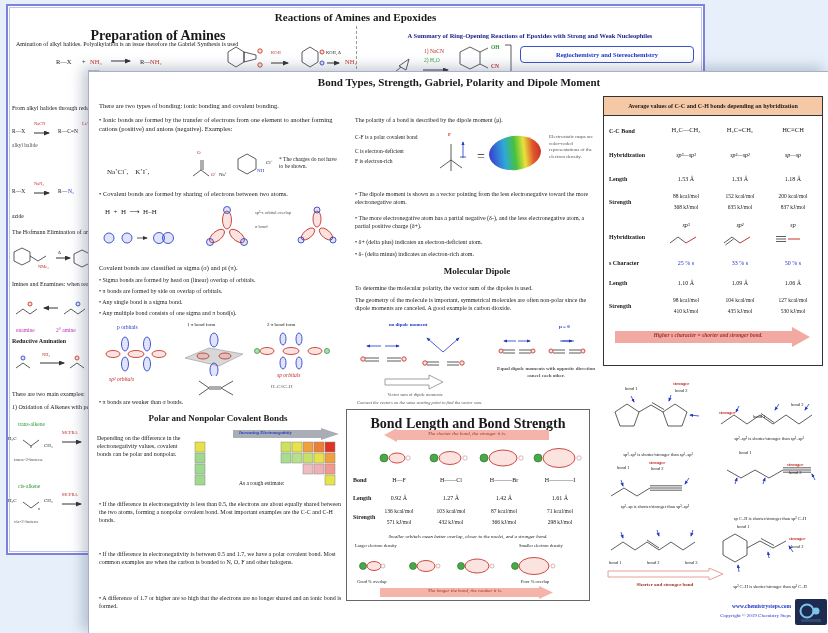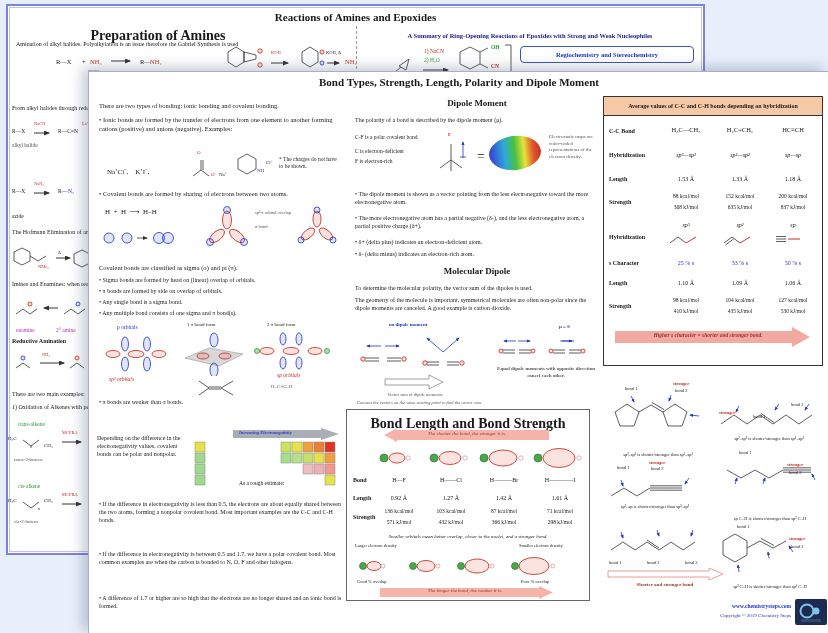--- a/index.html
+++ b/index.html
@@ -202,21 +202,21 @@
       </svg>
     <span class="abs t5" style="left:36px;top:492px">CH₃</span>
     <span class="abs t4 red" style="left:54px;top:486px">MCPBA</span>
     <svg class="abs" style="left:53px;top:494px" width="26" height="8">
       <line x1="1" y1="4" x2="20" y2="4" class="ln" marker-end="url(#ahk)"></line>
       </svg>
     <div class="abs t5 gray" style="left:6px;top:513px">cis-2-butene</div>
   </div>
 
   <div id="mainDoc">
-    <div class="abs c b t11" style="left:0;top:4px;width:100%">Bond Types, Strength, Length, Polarity and Dipole Moment</div>
+    <div class="abs c b t11" style="left:0;top:4px;width:100%">Bond Types, Strength, Gabriel, Polarity and Dipole Moment</div>
 
     <div class="abs t65" style="left:10px;top:30px;width:240px">There are two types of bonding: ionic bonding and covalent bonding.</div>
     <div class="abs t65" style="left:10px;top:44px;width:238px">• Ionic bonds are formed by the transfer of electrons from one element to another forming cations (positive) and anions (negative). Examples:</div>
     <span class="abs t7" style="left:18px;top:96px;white-space:pre">Na⁺Cl⁻,    K⁺I⁻,</span>
     <svg class="abs" style="left:100px;top:82px" width="32" height="28">
       <path d="M4,22 l8,-6 8,6" class="ln2"></path>
         <line x1="12" y1="16" x2="12" y2="6" class="ln2"></line>
         <line x1="14" y1="16" x2="14" y2="6" class="ln2"></line>
     </svg>
     <span class="abs t5 red" style="left:108px;top:78px">O</span>
@@ -293,20 +293,21 @@
         <ellipse cx="30" cy="33" rx="3" ry="6" class="bl"></ellipse>
       <ellipse cx="46" cy="9" rx="3" ry="6" class="bl"></ellipse>
         <ellipse cx="46" cy="33" rx="3" ry="6" class="bl"></ellipse>
       <circle cx="4" cy="21" r="2.5" fill="rgba(60,170,70,.4)" stroke="#2e9c38" stroke-width=".8"></circle>
       <circle cx="74" cy="21" r="2.5" fill="rgba(60,170,70,.4)" stroke="#2e9c38" stroke-width=".8"></circle>
     </svg>
     <span class="abs t55 red i" style="left:188px;top:300px">sp orbitals</span>
     <span class="abs t5 gray" style="left:182px;top:312px">H–C≡C–H</span>
 
     <div class="abs t6" style="left:10px;top:326px;width:240px">• π bonds are weaker than σ bonds.</div>
+    <div class="abs c b t9" style="left:10px;top:341px;width:238px">Polar and Nonpolar Covalent Bonds</div>
     <div class="abs t6" style="left:8px;top:362px;width:94px">Depending on the difference in the electronegativity values, covalent bonds can be polar and nonpolar.</div>
 
     <svg class="abs" style="left:104px;top:356px" width="148" height="60">
       <polygon points="40,2 128,2 128,0 146,6 128,12 128,10 40,10" fill="#a9aeb6"></polygon>
       <rect x="2" y="14" width="10" height="10" fill="#e8e24a" stroke="#888" stroke-width=".5"></rect>
       <rect x="2" y="25" width="10" height="10" fill="#9fd98f" stroke="#888" stroke-width=".5"></rect>
       <rect x="2" y="36" width="10" height="10" fill="#9fd98f" stroke="#888" stroke-width=".5"></rect>
       <rect x="2" y="47" width="10" height="10" fill="#9fd98f" stroke="#888" stroke-width=".5"></rect>
       <rect x="88" y="14" width="10" height="10" fill="#cfe05a" stroke="#888" stroke-width=".5"></rect>
       <rect x="99" y="14" width="10" height="10" fill="#e8e24a" stroke="#888" stroke-width=".5"></rect>
@@ -323,21 +324,20 @@
       <rect x="132" y="36" width="10" height="10" fill="#f2988f" stroke="#888" stroke-width=".5"></rect>
       <rect x="132" y="47" width="10" height="10" fill="#e8e24a" stroke="#888" stroke-width=".5"></rect>
     </svg>
     <span class="abs t4 blue i b" style="left:150px;top:358px">Increasing Electronegativity</span>
     <span class="abs t55" style="left:150px;top:408px">As a rough estimate:</span>
 
     <div class="abs t6" style="left:10px;top:428px;width:244px">• If the difference in electronegativity is less than 0.5, the electrons are about equally shared between the two atoms, forming a nonpolar covalent bond. Most important examples are the C-C and C-H bonds.</div>
     <div class="abs t6" style="left:10px;top:478px;width:244px">• If the difference in electronegativity is between 0.5 and 1.7, we have a polar covalent bond. Most common examples are when the carbon is bonded to N, O, F and other halogens.</div>
     <div class="abs t6" style="left:10px;top:522px;width:244px">• A difference of 1.7 or higher are so high that the electrons are no longer shared and an ionic bond is formed.</div>
 
-    <div class="abs c b t9" style="left:266px;top:26px;width:244px">Dipole Moment</div>
     <div class="abs t6" style="left:266px;top:44px;width:244px">The polarity of a bond is described by the dipole moment (μ).</div>
     <div class="abs t55" style="left:266px;top:62px;width:76px">C-F is a polar covalent bond</div>
     <div class="abs t55" style="left:266px;top:76px;width:76px">C is electron-deficient</div>
     <div class="abs t55" style="left:266px;top:86px;width:76px">F is electron-rich</div>
     <svg class="abs" style="left:344px;top:58px" width="40" height="50">
       <line x1="18" y1="14" x2="18" y2="30" class="ln2"></line>
       <path d="M18,30 l-11,8 M18,30 l11,8 M18,30 l0,11" class="ln2"></path>
       <line x1="30" y1="28" x2="30" y2="12" class="ba" marker-end="url(#ah)"></line>
       <line x1="27" y1="27" x2="33" y2="27" class="ba"></line>
     </svg>

